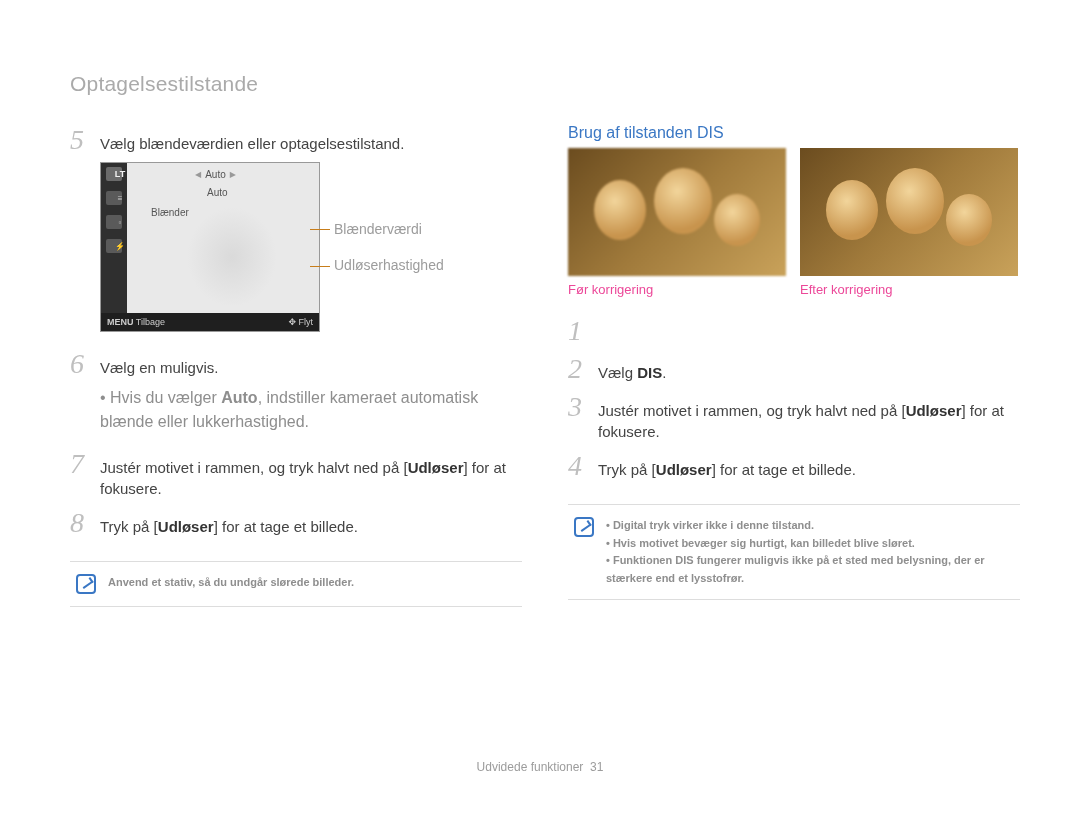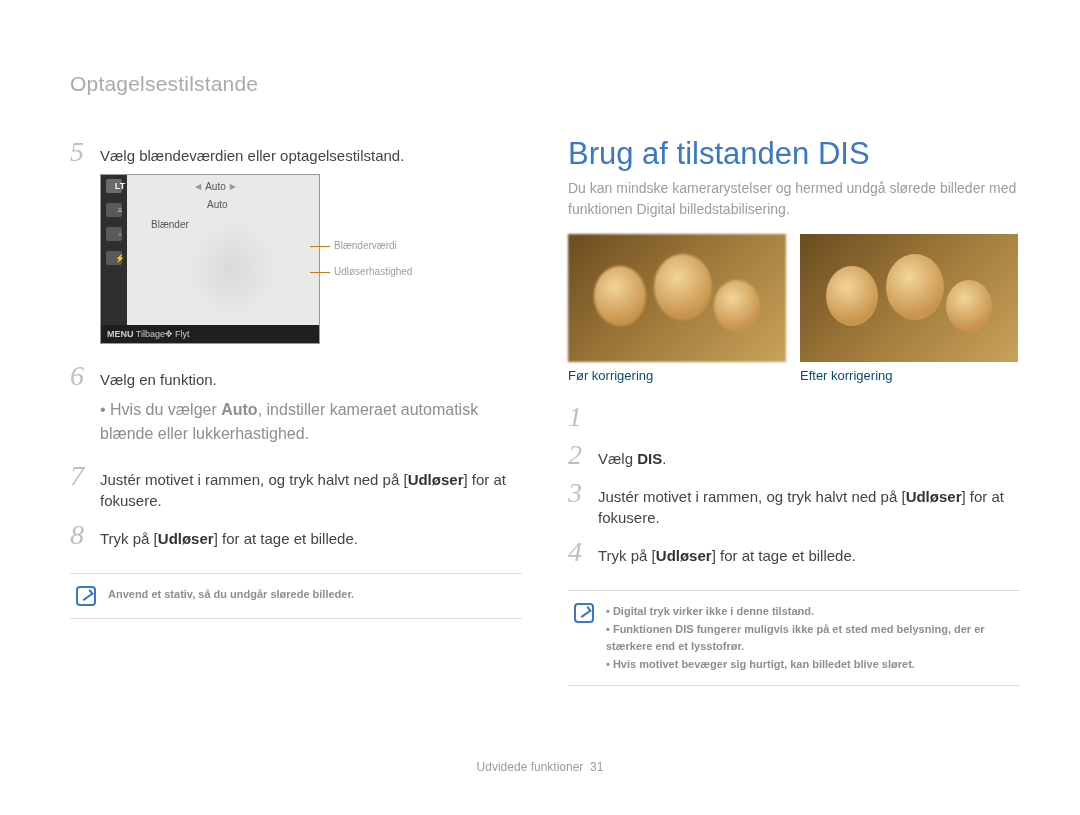--- a/index.html
+++ b/index.html
@@ -11,21 +11,21 @@
     color: #4a4a4a;
     position: relative;
   }
   .page {
     padding: 72px 60px 0 70px;
   }
   .header {
     font-size: 21px;
     color: #aaaaaa;
     font-weight: 300;
-    margin-bottom: 40px;
+    margin-bottom: 28px;
     letter-spacing: 0.2px;
   }
   .columns {
     display: flex;
     gap: 46px;
   }
   .col { flex: 1; min-width: 0; }
   .step {
     display: flex;
     align-items: baseline;
@@ -140,24 +140,25 @@
     opacity: 0.9;
   }
   .lcd-status {
     height: 18px;
     background: #1f1f1f;
     color: #ccc;
     display: flex;
     align-items: center;
     font-size: 9px;
     padding: 0 6px;
+    justify-content: space-between;
   }
   .lcd-status .menu { font-weight: 700; }
   .lcd-annot {
-    font-size: 10px;
+    font-size: 14px;
     color: #9c9c9c;
     line-height: 2.6;
   }
   .annot-row { position: relative; }
   .annot-row::before {
     content: "";
     display: inline-block;
     width: 20px;
     height: 1px;
     background: #c77d1a;
@@ -195,21 +196,21 @@
   .tipbox .tcontent {
     font-size: 11px;
     color: #8e8e8e;
     line-height: 1.6;
   }
   .tipbox .tcontent ul { list-style: none; }
   .tipbox .tcontent li::before { content: "•  "; }
 
   
   .h2 {
-    font-size: 31px;
+    font-size: 16px;
     color: #3a77c4;
     font-weight: 400;
     margin-bottom: 6px;
   }
   .intro {
     font-size: 14px;
     color: #9c9c9c;
     line-height: 1.5;
     margin-bottom: 14px;
   }
@@ -236,21 +237,21 @@
   .f2 { width: 58px; height: 66px; left: 86px; top: 20px; }
   .f3 { width: 46px; height: 52px; left: 146px; top: 46px; }
   .caprow {
     display: flex;
     gap: 14px;
     margin-bottom: 18px;
   }
   .caprow span {
     width: 218px;
     font-size: 13px;
-    color: #0c4a6e;
+    color: #ec4899;
   }
   .modebox {
     display: inline-block;
     border: 1px solid #777;
     padding: 1px 6px 0 6px;
     font-size: 11px;
     font-weight: 700;
     color: #444;
     vertical-align: 1px;
     letter-spacing: 0.5px;
@@ -312,21 +313,21 @@
           </div>
         </div>
         <div class="lcd-annot">
           <div class="annot-row">Blænderværdi</div>
           <div class="annot-row">Udløserhastighed</div>
         </div>
       </div>
 
       <div class="step">
         <div class="step-num">6</div>
-        <div class="step-body">Vælg en funktion.</div>
+        <div class="step-body">Vælg en muligvis.</div>
       </div>
       <div class="sub">
         <ul>
             <li><span>Hvis du vælger <b>Auto</b>, indstiller kameraet automatisk blænde eller lukkerhastighed.</span></li>
           </ul>
       </div>
 
       <div class="step">
         <div class="step-num">7</div>
         <div class="step-body">
@@ -343,21 +344,20 @@
 
       <div class="tipbox">
         <div class="ticon"></div>
         <div class="tcontent">Anvend et stativ, så du undgår slørede billeder.</div>
       </div>
 
     </div>
 
     <div class="col">
       <div class="h2">Brug af tilstanden DIS</div>
-      <div class="intro">Du kan mindske kamerarystelser og hermed undgå slørede billeder med funktionen Digital billedstabilisering.</div>
 
       <div class="imgrow">
         <div class="photo before">
           <div class="face f1"></div>
             <div class="face f2"></div>
             <div class="face f3"></div>
         </div>
         <div class="photo">
           <div class="face f1"></div>
             <div class="face f2"></div>
@@ -392,22 +392,22 @@
         <div class="step-body">
           <span>Tryk på [</span><b>Udløser</b><span>] for at tage et billede.</span>
         </div>
       </div>
 
       <div class="tipbox">
         <div class="ticon"></div>
         <div class="tcontent">
           <ul>
             <li>Digital tryk virker ikke i denne tilstand.</li>
+            <li>Hvis motivet bevæger sig hurtigt, kan billedet blive sløret.</li>
             <li>Funktionen DIS fungerer muligvis ikke på et sted med belysning, der er stærkere end et lysstofrør.</li>
-            <li>Hvis motivet bevæger sig hurtigt, kan billedet blive sløret.</li>
           </ul>
         </div>
       </div>
 
     </div>
   </div>
 </div>
 
 <div class="footer">
   <span>Udvidede funktioner</span>&nbsp;&nbsp;<span>31</span>

